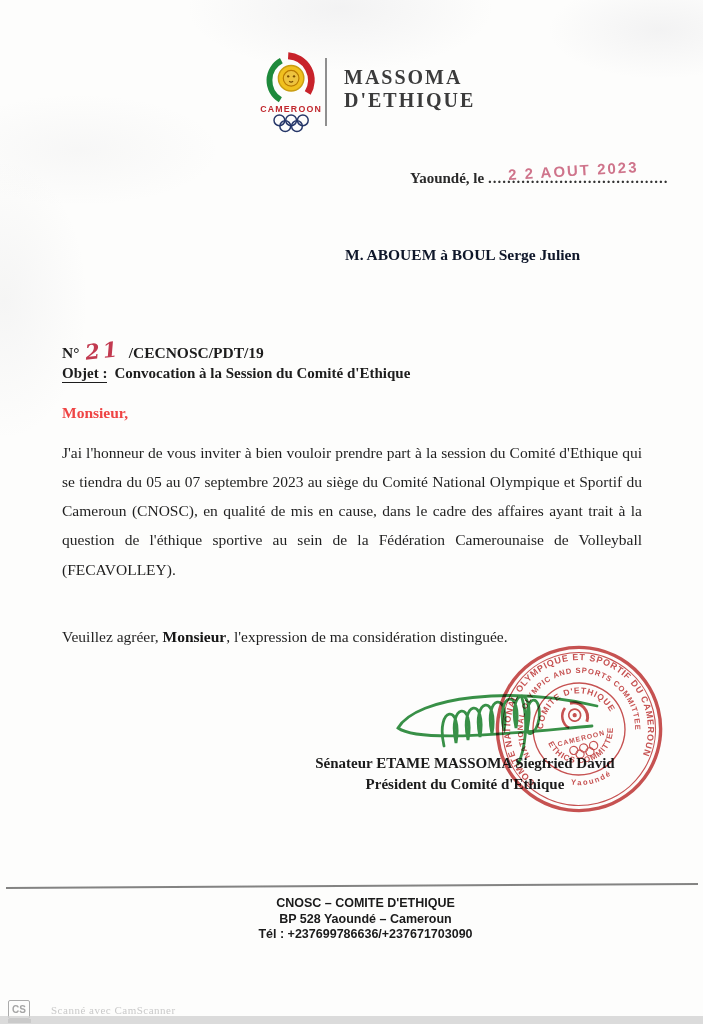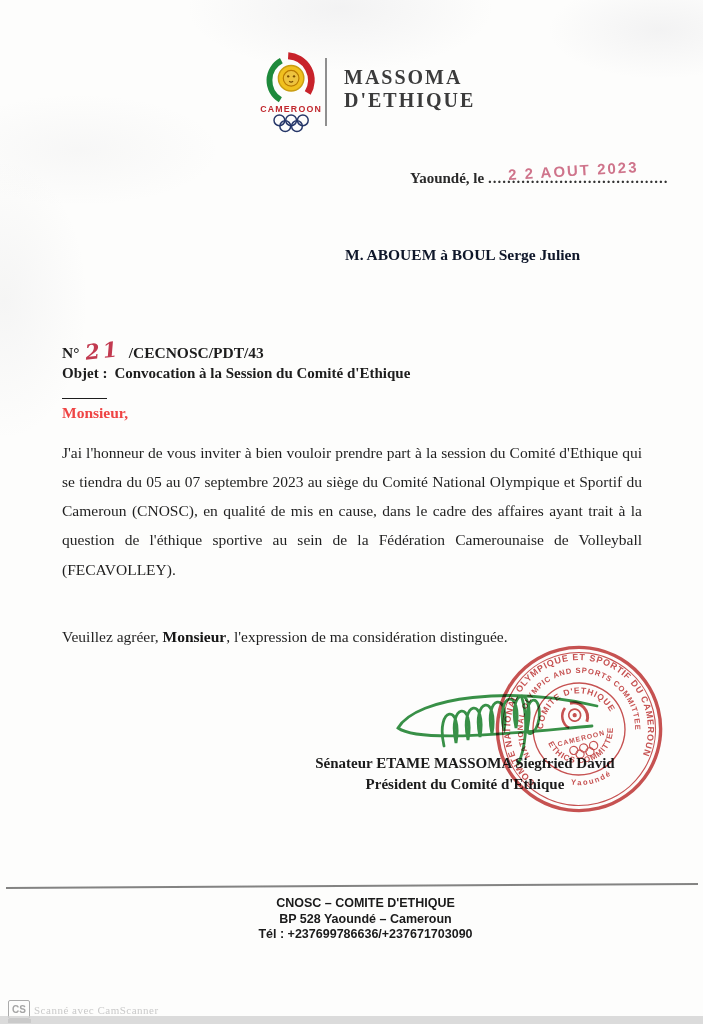--- a/index.html
+++ b/index.html
@@ -30,21 +30,21 @@
   .date-stamp{position:absolute;left:508px;top:162px;font-family:"Liberation Sans",sans-serif;
     font-weight:bold;font-size:15px;letter-spacing:2px;color:#c75d78;opacity:.85;
     transform:rotate(-3.5deg);white-space:nowrap;}
 
   .recipient{position:absolute;left:345px;top:246px;font-size:15.5px;font-weight:bold;color:#0f172a;}
 
   .ref-line{position:absolute;left:62px;top:338px;font-size:15.5px;font-weight:bold;color:#1d1d1d;}
   .hand-number{display:inline-block;font-family:"DejaVu Serif",serif;font-style:italic;
     font-size:21px;color:#c23a50;letter-spacing:3px;margin:0 8px 0 6px;transform:rotate(-6deg);}
   .objet-line{position:absolute;left:62px;top:365px;font-size:15px;font-weight:bold;color:#1d1d1d;}
-  .objet-label{border-bottom:1.6px solid #1d1d1d;padding-bottom:17px;}
+  .objet-label{border-bottom:1.6px solid #1d1d1d;padding-bottom:1px;}
   .objet-text{margin-left:7px;}
 
   .salutation{position:absolute;left:62px;top:404px;font-size:15.5px;font-weight:bold;color:#ef4444;}
 
   .para{position:absolute;left:62px;width:580px;font-size:15.5px;line-height:1.88;
     text-align:justify;color:#1f1f1f;}
   .p1{top:438px;}
   .p2{top:558px;}
   .closing{position:absolute;left:62px;top:628px;font-size:15.5px;color:#1f1f1f;text-align:center;}
   .closing b{color:#161616;}
@@ -58,21 +58,21 @@
   .stamp-wrap svg text{fill:#c34343;font-family:"Liberation Sans",sans-serif;font-weight:bold;}
 
   
   .footer-line{position:absolute;left:6px;top:885px;width:692px;height:2px;background:#5a5a5a;
     opacity:.75;transform:rotate(-0.35deg);}
   .footer{position:absolute;left:14px;top:896px;width:703px;text-align:center;
     font-family:"Liberation Sans",sans-serif;font-size:12.5px;font-weight:bold;
     color:#1b1b1b;line-height:15.5px;}
 
   
-  .watermark{position:absolute;left:8px;top:1000px;display:flex;align-items:center;gap:4px;}
+  .watermark{position:absolute;left:8px;top:1000px;display:flex;align-items:center;gap:21px;}
   .cs-box{width:20px;height:17px;border:1.5px solid #ababab;border-radius:2px;
     font-family:"Liberation Sans",sans-serif;font-size:10px;font-weight:bold;color:#a5a5a5;
     display:flex;align-items:center;justify-content:center;}
   .cs-bar{position:absolute;left:0;top:19px;width:23px;height:3.5px;background:#ababab;}
   .wm-text{font-family:Liberation Serif, serif;font-size:11px;color:#c9c9c9;letter-spacing:.5px;}
 </style>
 </head>
 <body>
 
 <div class="page">
@@ -105,21 +105,21 @@
   </div>
 
   <div class="date-row">
     <span>Yaoundé, le </span><span class="dots">......................................</span>
   </div>
   <div class="date-stamp">2 2 AOUT 2023</div>
 
   <div class="recipient">M. ABOUEM à BOUL Serge Julien</div>
 
   <div class="ref-line">
-    <span>N°</span><span class="hand-number">21</span><span>/CECNOSC/PDT/43</span>
+    <span>N°</span><span class="hand-number">21</span><span>/CECNOSC/PDT/19</span>
   </div>
   <div class="objet-line">
     <span class="objet-label">Objet :</span><span class="objet-text">Convocation à la Session du Comité d'Ethique</span>
   </div>
 
   <div class="salutation">Monsieur,</div>
   <div class="para p1">J'ai l'honneur de vous inviter à bien vouloir prendre part à la session du Comité d'Ethique qui se tiendra du 05 au 07 septembre 2023 au siège du Comité National Olympique et Sportif du Cameroun (CNOSC), en qualité de mis en cause, dans le cadre des affaires ayant trait à la question de l'éthique sportive au sein de la Fédération Camerounaise de Volleyball (FECAVOLLEY).</div>
   <div class="closing">
     <span>Veuillez agréer, </span><b>Monsieur</b><span>, l'expression de ma considération distinguée.</span>
   </div>

